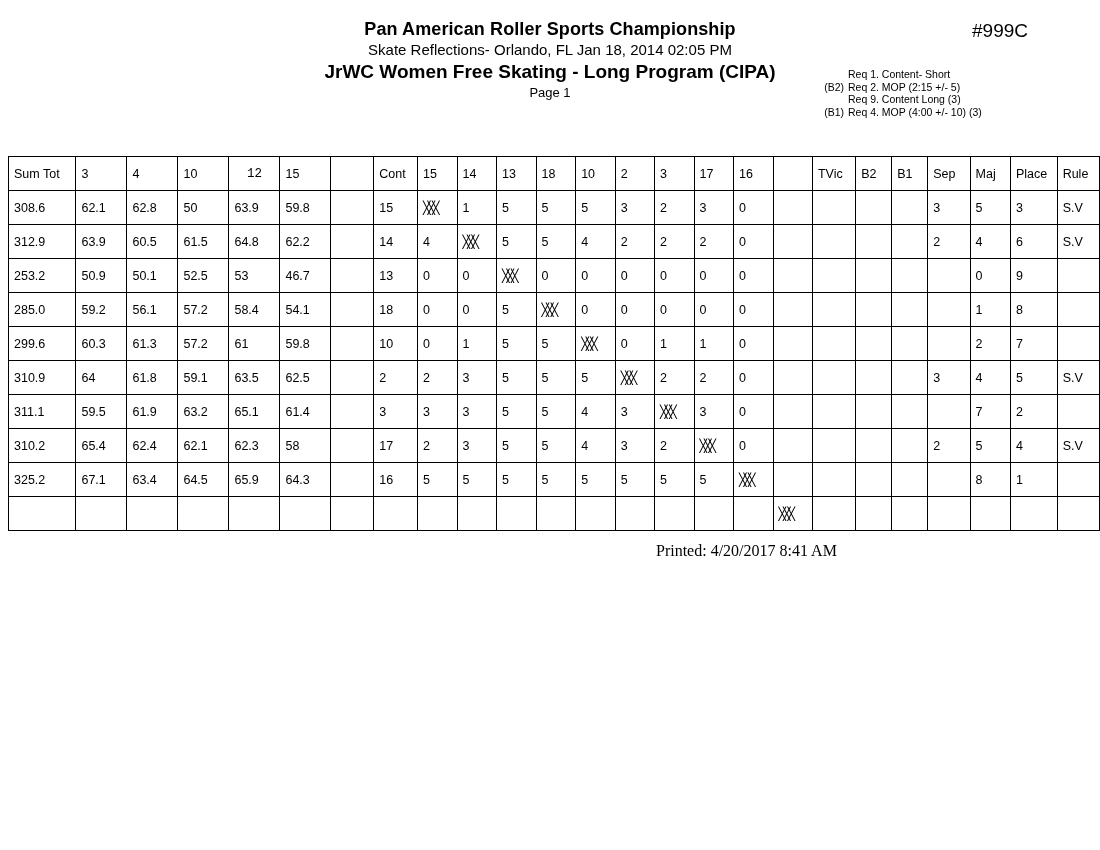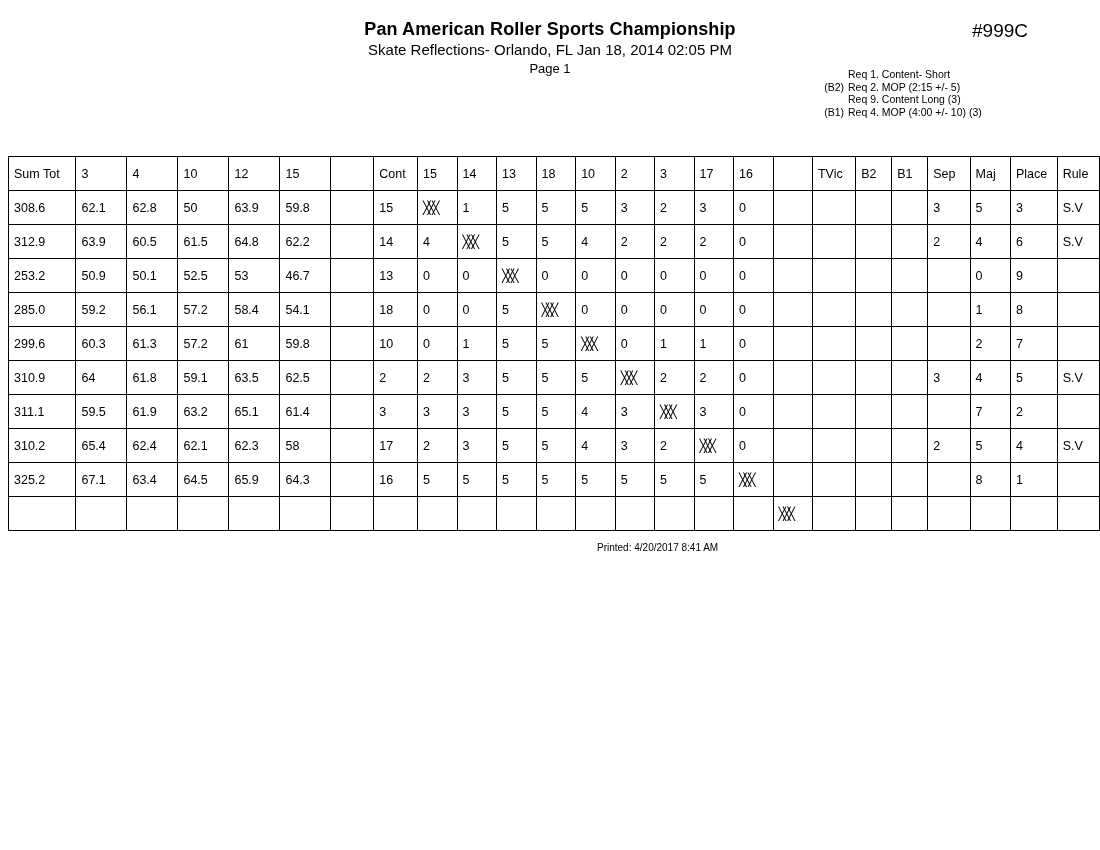--- a/index.html
+++ b/index.html
@@ -118,32 +118,34 @@
   }
   .xcell span {
     font-size: 12.5px;
     letter-spacing: -1px;
   }
 
   
   .printed {
     position: absolute;
     top: 542px;
-    left: 597px;
-    font-size: 10px;
+    left: 656px;
+    font-size: 16px;
+    font-family: Liberation Serif, serif;
   }
 </style>
 </head>
 <body>
 
 <div class="page">
 
   <div class="header">
     <div class="title-main">Pan American Roller Sports Championship</div>
     <div class="subtitle">Skate Reflections- Orlando, FL  Jan 18, 2014  02:05 PM</div>
+    <div class="event-title">JrWC Women Free Skating - Long Program (CIPA)</div>
     <div class="page-num">Page 1</div>
   </div>
 
   <div class="code">#999C</div>
 
   <div class="reqs">
       <div class="req-line">
         <span class="req-tag"></span>
         <span class="req-text">Req  1.  Content- Short</span>
       </div>
@@ -162,21 +164,21 @@
     </div>
 
   <div class="grid-wrap">
     <table class="grid">
       <thead>
         <tr>
             <td style="width: 62px; text-align: left;">Sum Tot</td>
             <td style="width: 48px; text-align: left;">3</td>
             <td style="width: 48px; text-align: left;">4</td>
             <td style="width: 48px; text-align: left;">10</td>
-            <td style="width: 48px; text-align: left;">12</td>
+            <td style="width: 48px; text-align: center; font-family: Liberation Mono, monospace;">12</td>
             <td style="width: 48px; text-align: left;">15</td>
             <td style="width: 48px; text-align: left;"></td>
             <td style="width: 36px;">Cont</td>
             <td style="width: 36px;">15</td>
             <td style="width: 36px;">14</td>
             <td style="width: 36px;">13</td>
             <td style="width: 36px;">18</td>
             <td style="width: 36px;">10</td>
             <td style="width: 36px;">2</td>
             <td style="width: 36px;">3</td>

